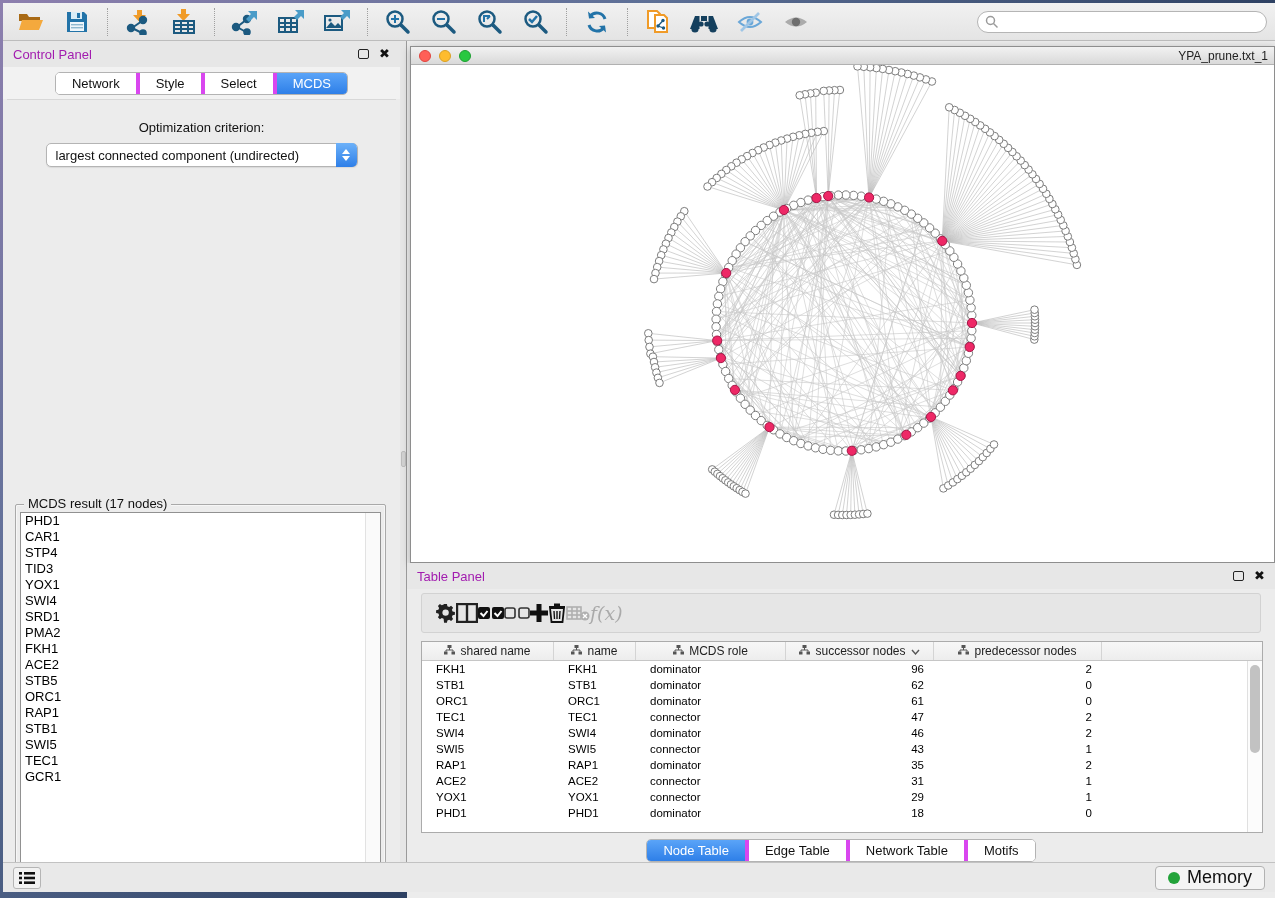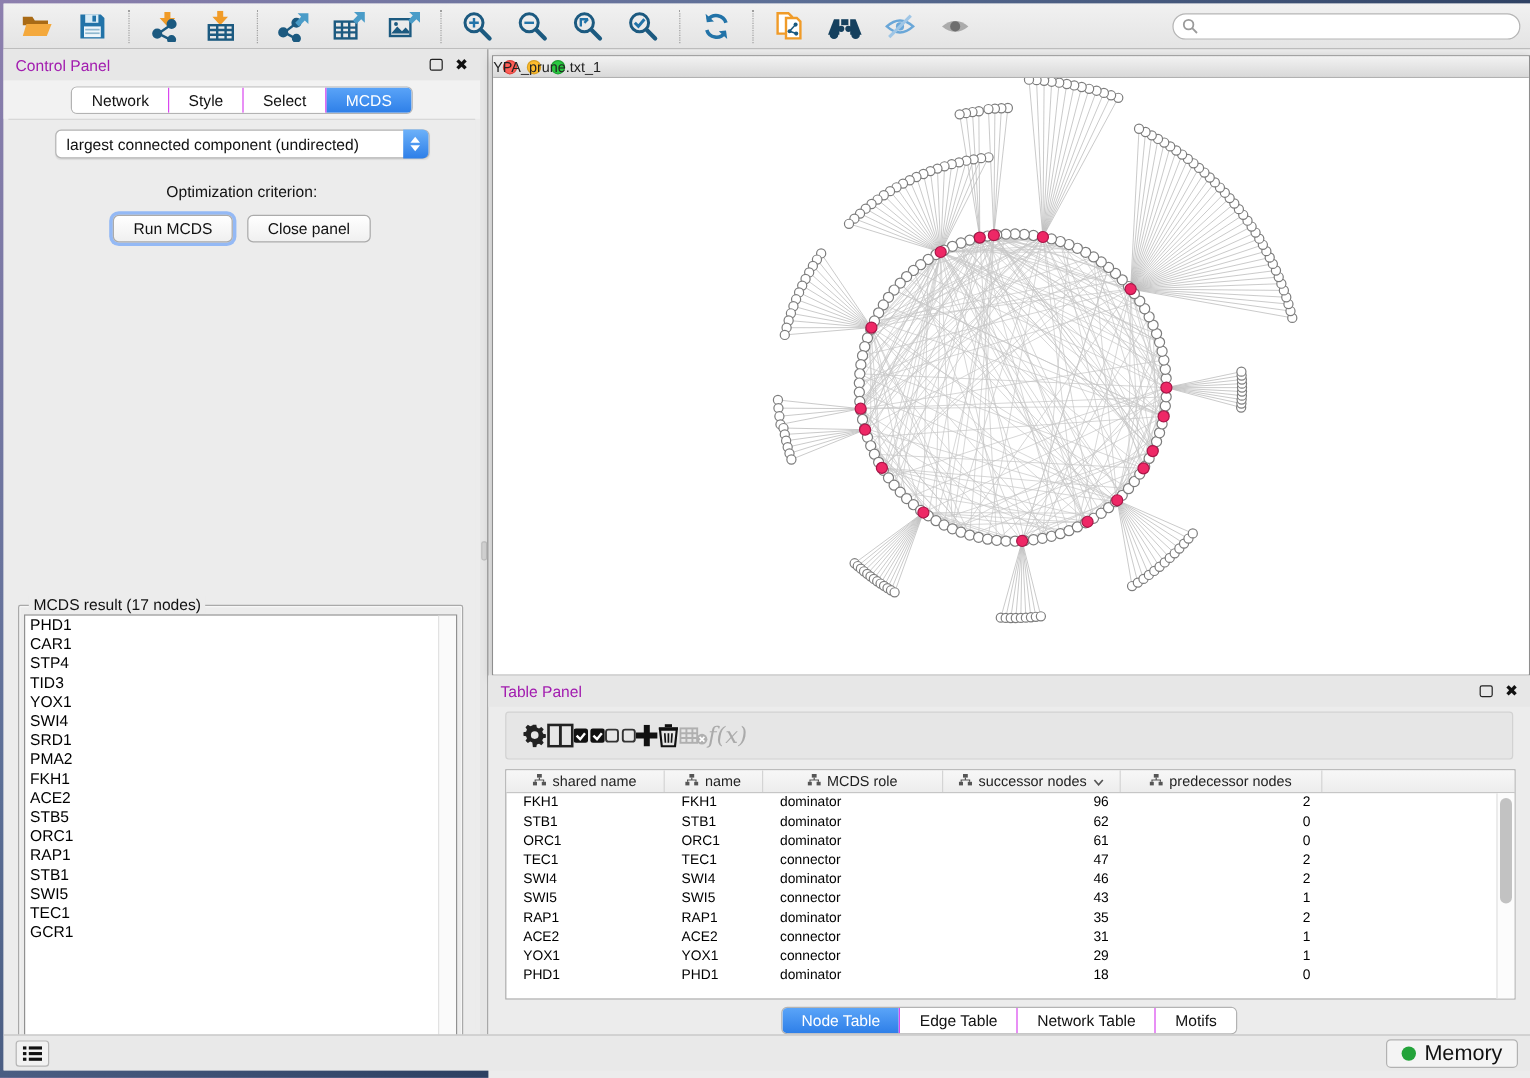--- a/index.html
+++ b/index.html
@@ -29,21 +29,21 @@
   #right-side { position:absolute; left:404px; top:0; width:868px; height:100%; }
 
   
   .panel-header { height:26px; display:flex; align-items:center; padding:0 10px; background:#e7e7e7; }
   .panel-title { font-size:13px; color:#a21caf; }
   .panel-ctrls { margin-left:auto; display:flex; align-items:center; gap:10px; }
   .float-glyph { width:11px; height:10px; border:1.5px solid #222; border-radius:2px; display:inline-block; }
   .close-glyph { font-size:13px; font-weight:bold; color:#111; line-height:10px; }
   #cp-tabs-row { height:32px; display:flex; justify-content:center; align-items:center; background:#f2f2f2; }
   .seg { display:flex; border:1px solid #b3b3b3; border-radius:5px; overflow:hidden; background:#fff; }
-  .seg-item { padding:3px 16px; font-size:13px; border-left:1px solid #d946ef; background:#fff; color:#111; }
+  .seg-item { padding:3px 16px; font-size:13px; border-left:4px solid #d946ef; background:#fff; color:#111; }
   .seg-item:first-child { border-left:none; }
   .seg-item.active { background:linear-gradient(#5aa4f8,#2e7fe8); color:#fff; }
   #cp-content { position:absolute; left:4px; top:58px; right:4px; bottom:4px; background:#ececec;
                 border-top:1px solid #d8d8d8; }
   #opt-label { text-align:center; margin-top:20px; font-size:13px; }
   #criterion-select { position:relative; margin:8px auto 0; width:312px; height:24px; background:#fff;
                       border:1px solid #b4b4b4; border-radius:5px; display:flex; align-items:center;
                       padding-left:9px; font-size:13px; box-shadow:0 1px 1px rgba(0,0,0,0.08); }
   #criterion-stepper { position:absolute; right:0; top:-1px; width:21px; height:24px; border-radius:0 5px 5px 0;
                        background:linear-gradient(#6cb1f9,#2e7fe8); display:flex; flex-direction:column;
@@ -65,21 +65,21 @@
 
   
   #net-window { position:absolute; left:3px; top:5px; width:865px; height:517px; border:1px solid #8e8e8e;
                 box-shadow:0 2px 8px rgba(0,0,0,0.25); background:#fff; }
   #net-titlebar { height:18px; background:linear-gradient(#f2f2f2,#d9d9d9); border-bottom:1px solid #b1b1b1;
                   display:flex; align-items:center; position:relative; }
   .traffic { width:12px; height:12px; border-radius:50%; margin-left:8px; }
   #tl-red { background:#ff5f57; border:0.5px solid #e0443e; }
   #tl-yellow { background:#febc2e; border:0.5px solid #d9a022; }
   #tl-green { background:#28c840; border:0.5px solid #1d9f31; }
-  #net-title { position:absolute; left:0; right:17px; text-align:left; font-size:12px; color:#222; }
+  #net-title { position:absolute; left:0; right:6px; text-align:right; font-size:12px; color:#222; }
   #net-canvas { position:absolute; left:0; top:18px; right:0; bottom:0; background:#fff; }
 
   
   #table-panel { position:absolute; left:0; top:522px; width:868px; height:368px; background:#ececec; }
   #tp-toolbar { margin:4px 14px 0 14px; height:40px; background:#e6e6e6; border:1px solid #d2d2d2; border-radius:3px;
                 display:flex; align-items:center; padding:0 14px; }
   .tp-icon { display:flex; align-items:center; justify-content:center; }
   .fx-label { font-family:"DejaVu Serif",serif; font-style:italic; font-size:19px; color:#aaa; }
   #tp-table { position:absolute; left:14px; right:12px; top:78px; height:192px; background:#fff; border:1px solid #ababab; }
   #tp-header { display:flex; height:19px; background:linear-gradient(#f7f7f7,#ededed); border-bottom:1px solid #c6c6c6; }
@@ -302,31 +302,27 @@
       </div>
       <div id="cp-tabs-row">
         <div class="seg" id="cp-tabs">
             <div class="seg-item">Network</div>
             <div class="seg-item">Style</div>
             <div class="seg-item">Select</div>
             <div class="seg-item active">MCDS</div>
           </div>
       </div>
       <div id="cp-content">
+        <div id="opt-label">Optimization criterion:</div>
         <div id="criterion-select">
           <span>largest connected component (undirected)</span>
           <span id="criterion-stepper">
               <span class="arr-up"></span>
               <span class="arr-dn"></span>
             </span>
-        </div>
-        <div id="opt-label">Optimization criterion:</div>
-        <div id="cp-buttons">
-          <div class="mac-btn focus-ring">Run MCDS</div>
-          <div class="mac-btn">Close panel</div>
         </div>
         <div id="mcds-fieldset">
           <span id="mcds-legend">MCDS result (17 nodes)</span>
           <div id="mcds-list">
             <div id="mcds-items">
                 <div class="mcds-item">PHD1</div>
                 <div class="mcds-item">CAR1</div>
                 <div class="mcds-item">STP4</div>
                 <div class="mcds-item">TID3</div>
                 <div class="mcds-item">YOX1</div>

